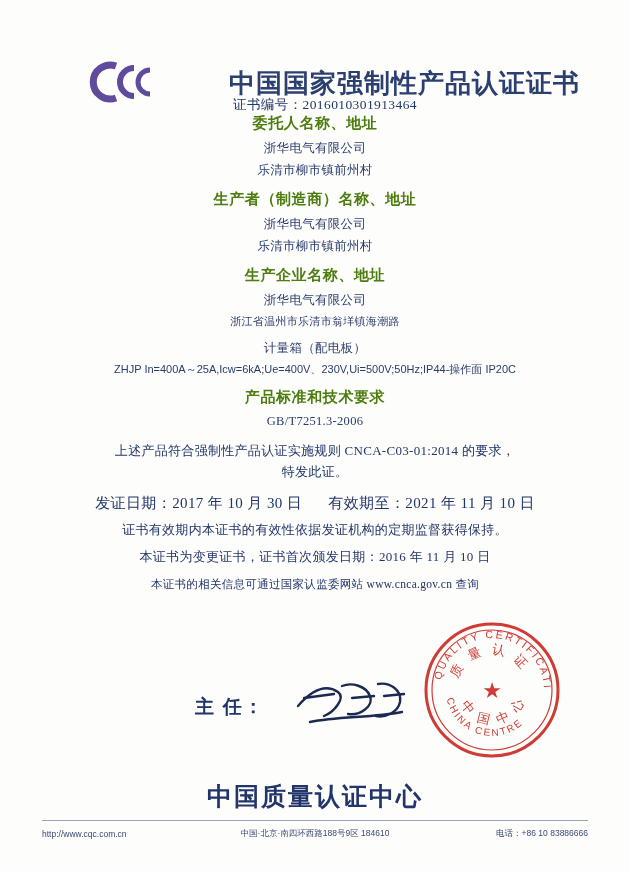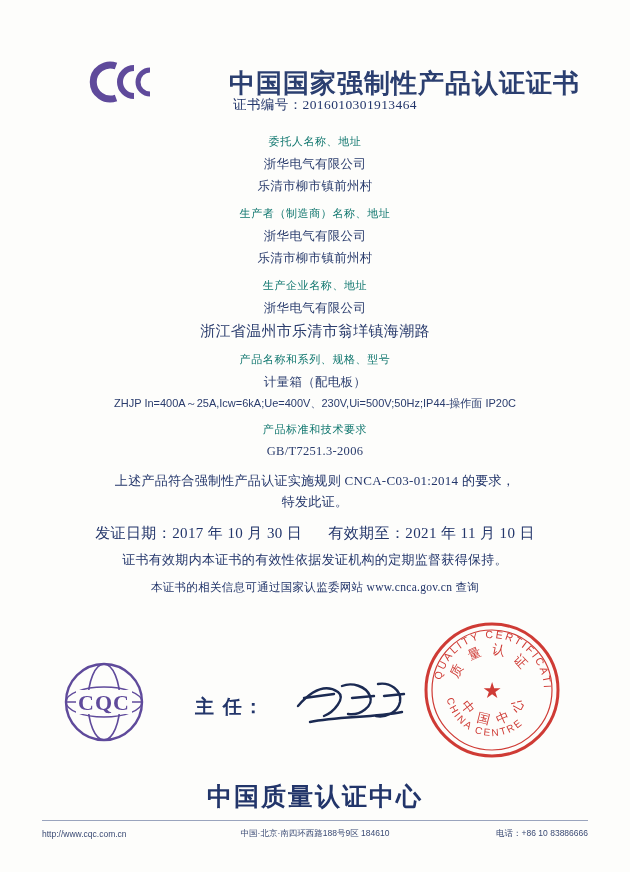--- a/index.html
+++ b/index.html
@@ -57,42 +57,42 @@
   .body-block {
     position: absolute;
     left: 0;
     top: 96px;
     width: 630px;
     text-align: center;
   }
   .cert-no {
     font-size: 13.5px;
     color: #23366b;
-    margin-bottom: 20px;
+    margin-bottom: 0;
     letter-spacing: 0.4px;
     padding-left: 20px;
   }
   .sec {
     margin-bottom: 4px;
   }
   .sec-title {
-    font-size: 11px;
-    font-weight: normal;
-    color: #0f766e;
+    font-size: 15px;
+    font-weight: bold;
+    color: #4d7c0f;
     margin-bottom: 7px;
     letter-spacing: 0.6px;
   }
   .sec-line {
     font-size: 12.5px;
     color: #2a3c6d;
     margin-bottom: 5px;
     letter-spacing: 0.3px;
   }
   .sec-line.small {
-    font-size: 15px;
+    font-size: 11px;
     font-family: Liberation Serif, serif;
   }
   .sec-line.mono {
     font-family: "Liberation Sans", sans-serif;
     font-size: 11px;
     letter-spacing: 0;
   }
   .spacer-6 { height: 6px; }
 
   .statement {
@@ -258,41 +258,41 @@
     <div class="spacer-6"></div>
 
     <div class="sec">
       <div class="sec-title">生产企业名称、地址</div>
       <div class="sec-line">浙华电气有限公司</div>
       <div class="sec-line small">浙江省温州市乐清市翁垟镇海潮路</div>
     </div>
     <div class="spacer-6"></div>
 
     <div class="sec">
-      <div class="sec-title">产品名称和系列、规格、型号</div>
       <div class="sec-line">计量箱（配电板）</div>
       <div class="sec-line mono">ZHJP In=400A～25A,Icw=6kA;Ue=400V、230V,Ui=500V;50Hz;IP44-操作面 IP20C</div>
     </div>
     <div class="spacer-6"></div>
 
     <div class="sec">
       <div class="sec-title">产品标准和技术要求</div>
       <div class="sec-line">GB/T7251.3-2006</div>
     </div>
 
     <div class="statement">
       <span>上述产品符合强制性产品认证实施规则 CNCA-C03-01:2014 的要求，</span>
       <span class="l2">特发此证。</span>
     </div>
 
     <div class="dates">
       <span>发证日期：</span><span>2017 年 10 月 30 日</span><span class="gap"></span><span>有效期至：</span><span>2021 年 11 月 10 日</span>
     </div>
 
     <div class="note">证书有效期内本证书的有效性依据发证机构的定期监督获得保持。</div>
+    <div class="note">本证书为变更证书，证书首次颁发日期：2016 年 11 月 10 日</div>
     <div class="note small">本证书的相关信息可通过国家认监委网站 www.cnca.gov.cn 查询</div>
   </div>
 
   <div class="seal">
     <svg width="140" height="140" viewBox="0 0 140 140">
       <defs>
         <path id="arcTop" d="M 18,70 A 52,52 0 0 1 122,70"></path>
         <path id="arcBottom" d="M 24,70 A 46,46 0 0 0 116,70"></path>
         <path id="arcInnerTop" d="M 34,70 A 36,36 0 0 1 106,70"></path>
         <path id="arcInnerBottom" d="M 36,70 A 34,34 0 0 0 104,70"></path>
@@ -308,30 +308,20 @@
       <text font-family="Liberation Serif, serif" font-size="13" fill="#cf3b35" letter-spacing="3">
         <textPath href="#arcInnerTop" startOffset="10%">质 量 认 证</textPath>
       </text>
       <text font-family="Liberation Serif, serif" font-size="13" fill="#cf3b35" letter-spacing="3">
         <textPath href="#arcInnerBottom" startOffset="14%">中 国      中 心</textPath>
       </text>
       <text x="70" y="78" text-anchor="middle" font-size="22" fill="#cf3b35">★</text>
     </svg>
   </div>
 
-  <div class="cqc-logo">
-    <svg width="84" height="84" viewBox="0 0 84 84">
-      <circle cx="42" cy="42" r="38" fill="none" stroke="#5f4a9b" stroke-width="2.4"></circle>
-      <ellipse cx="42" cy="42" rx="16" ry="38" fill="none" stroke="#5f4a9b" stroke-width="1.6"></ellipse>
-      <line x1="4" y1="42" x2="80" y2="42" stroke="#5f4a9b" stroke-width="1.6"></line>
-      <ellipse cx="42" cy="42" rx="38" ry="15" fill="none" stroke="#5f4a9b" stroke-width="1.4"></ellipse>
-      <rect x="14" y="30" width="56" height="24" fill="#fdfdfb"></rect>
-      <text x="42" y="50" text-anchor="middle" font-family="Liberation Serif, serif" font-size="22" font-weight="bold" fill="#5f4a9b" letter-spacing="1">CQC</text>
-    </svg>
-  </div>
 
   <div class="sign-row">
     <div class="sign-label">主 任：</div>
     <div class="sign-mark">
       <svg width="130" height="58" viewBox="0 0 130 58">
         <g fill="none" stroke="#1b2a52" stroke-width="2.4" stroke-linecap="round">
           <path d="M8,34 C22,18 36,12 48,20 C56,26 44,40 34,44"></path>
           <path d="M14,26 L44,22"></path>
           <path d="M52,14 C62,10 76,14 80,24 C84,34 70,44 58,42"></path>
           <path d="M62,26 L84,24"></path>

